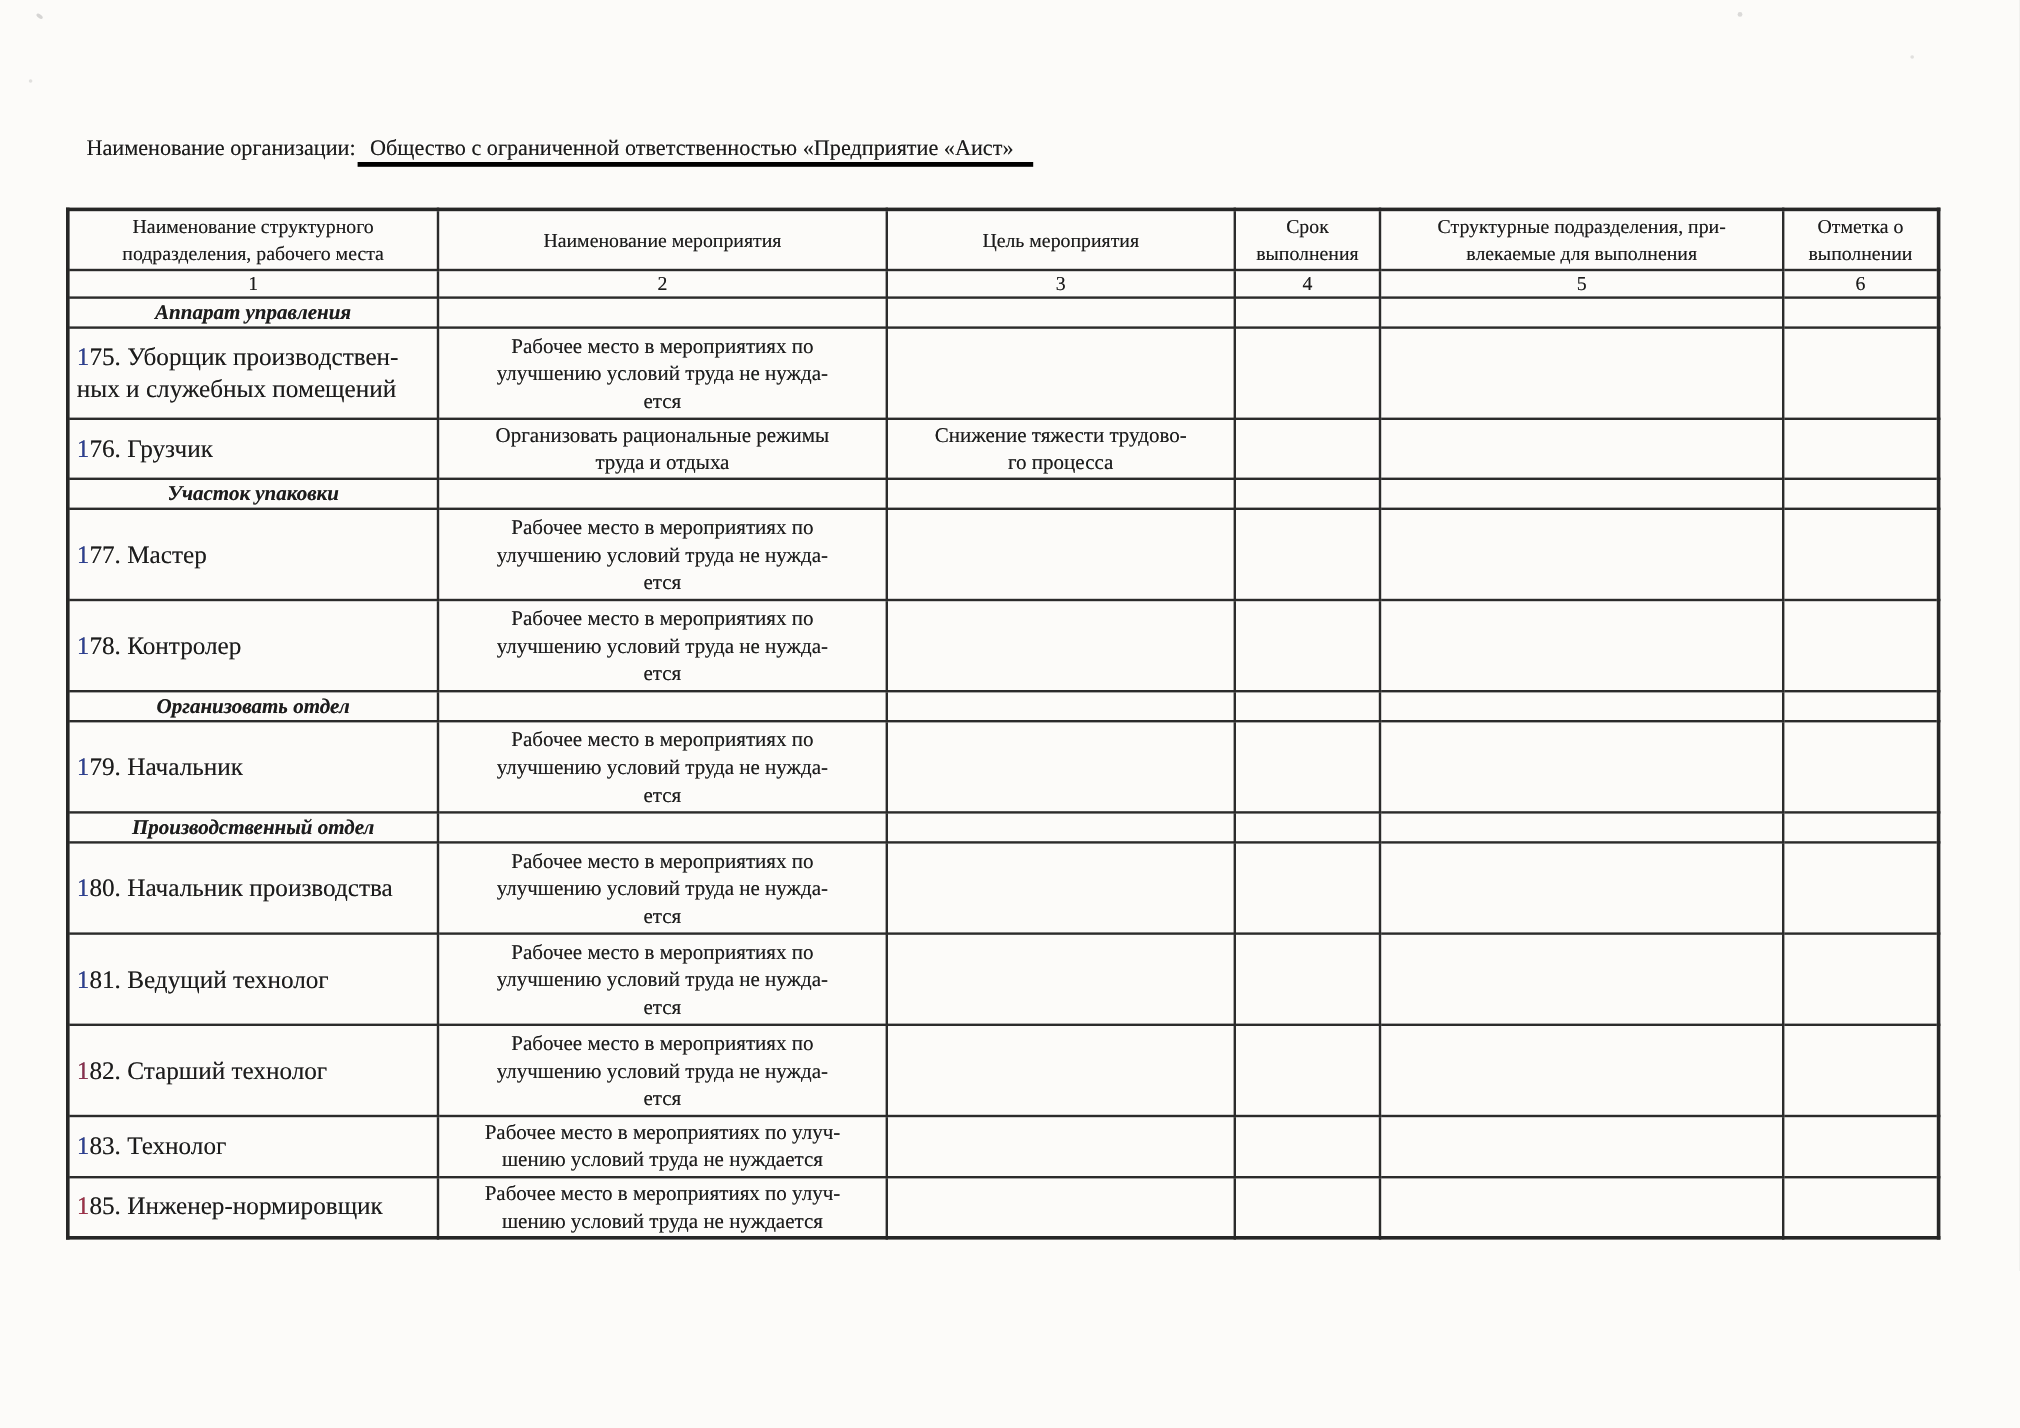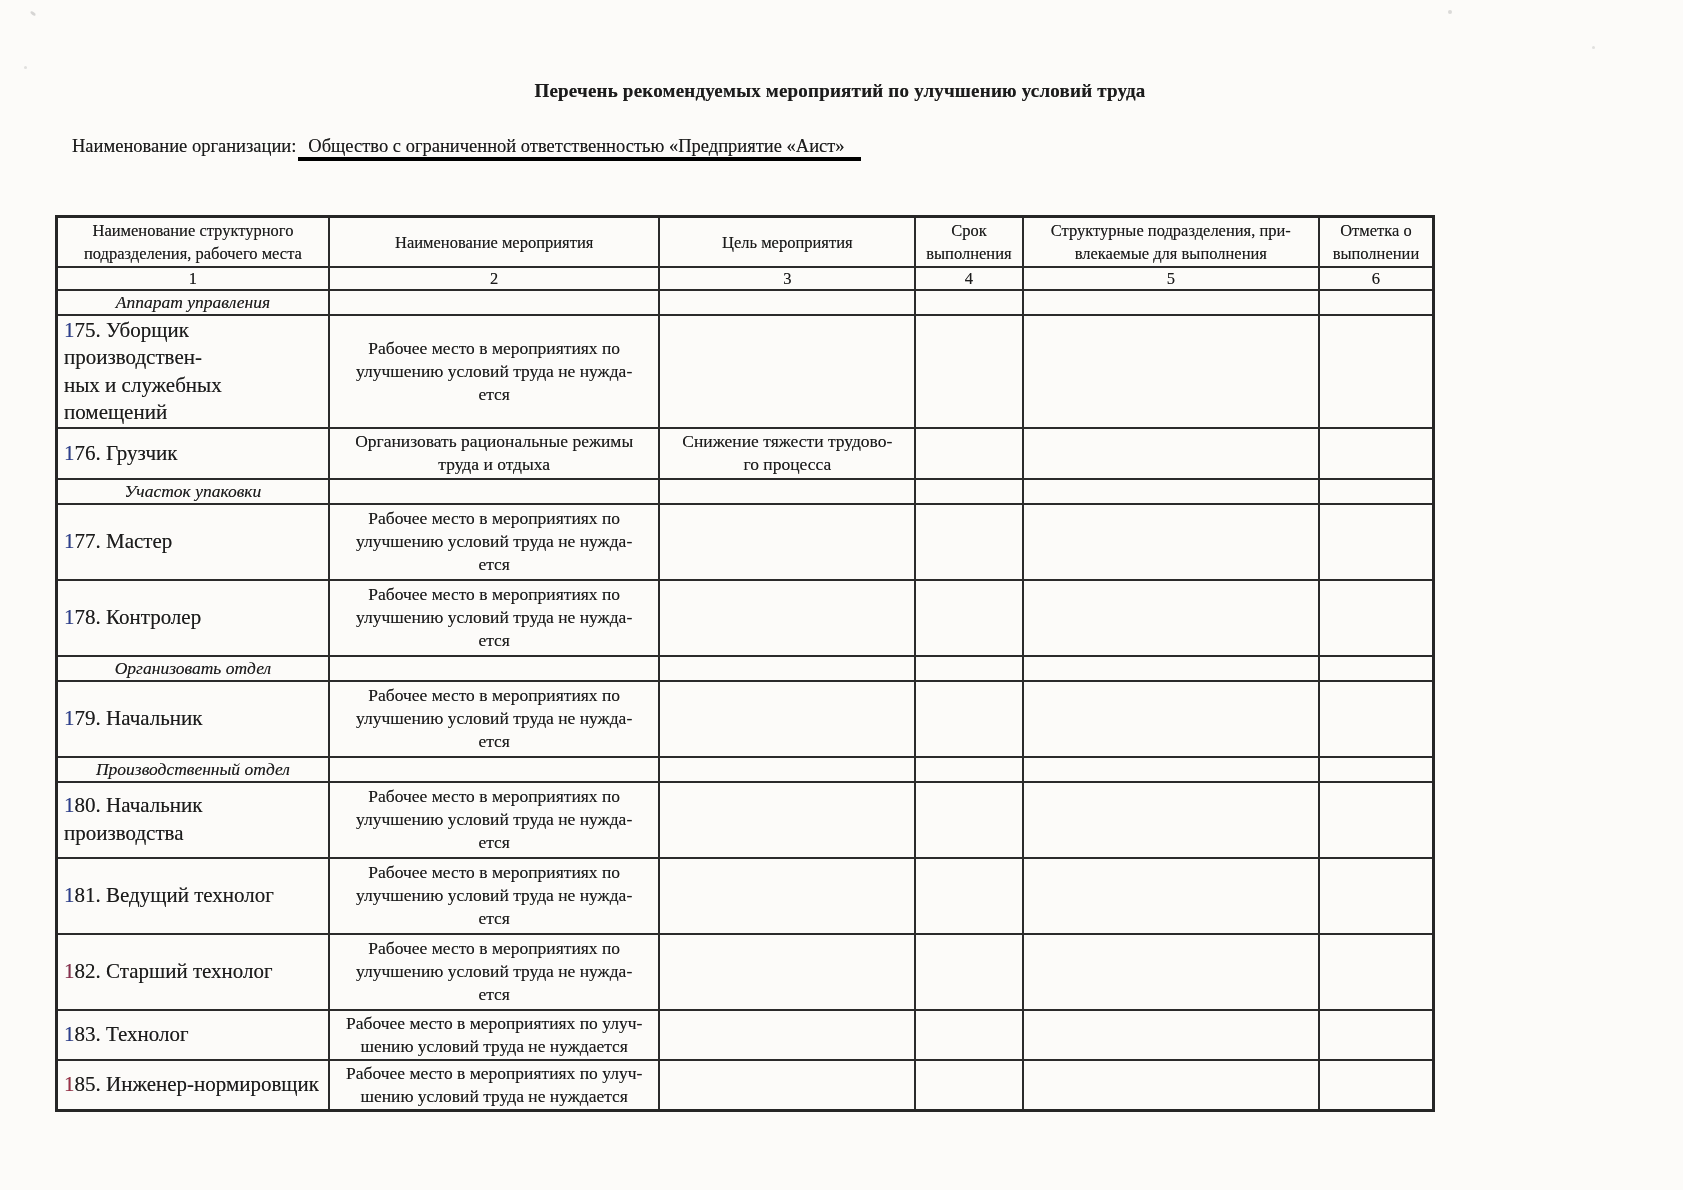--- a/index.html
+++ b/index.html
@@ -23,22 +23,22 @@
   .org-line{
     margin:34px 0 0 72px;
     font-size:18.5px;
   }
   .org-value{
     border-bottom:4px solid #000000;
     padding:0 16px 1px 10px;
     margin-left:2px;
   }
   table.main{
-    margin:58px 0 0 55px;
-    width:1380px;
+    margin:38px 0 0 55px;
+    width:1562px;
     border-collapse:collapse;
     table-layout:fixed;
   }
   table.main td,table.main th{
     border:2px solid #2b2b2b;
     padding:1px 6px;
     vertical-align:middle;
     overflow:hidden;
     box-sizing:border-box;
   }
@@ -52,21 +52,21 @@
     white-space:pre-line;
   }
   tr.num-row td{
     height:23px;
     font-size:16.5px;
     text-align:center;
     padding:0;
   }
   tr.section-row td{height:24px;}
   td.c-section{
-    font-weight:normal;font-style:italic;
+    font-weight:bold;font-style:italic;
     font-size:17.5px;
     text-align:center;
   }
   td.c-workplace{
     font-size:21px;
     text-align:left;
     padding-left:8px;
     white-space:pre-line;
     line-height:1.3;
   }
@@ -87,21 +87,20 @@
 </head>
 <body>
 
 <div class="page">
 
   <div class="speck" style="left:30px;top:12px;width:6px;height:3px;opacity:.35;transform:rotate(35deg);"></div>
   <div class="speck" style="left:1448px;top:10px;width:4px;height:4px;opacity:.3;"></div>
   <div class="speck" style="left:1592px;top:46px;width:3px;height:3px;opacity:.25;"></div>
   <div class="speck" style="left:24px;top:66px;width:3px;height:3px;opacity:.25;"></div>
 
-  <div class="title">Перечень рекомендуемых мероприятий по улучшению условий труда</div>
 
   <div class="org-line">
     <span>Наименование организации:</span><span class="org-value">Общество с ограниченной ответственностью  «Предприятие «Аист»</span>
   </div>
 
   <table class="main">
     <colgroup>
       <col style="width:19.78%">
       <col style="width:24.01%">
       <col style="width:18.57%">

